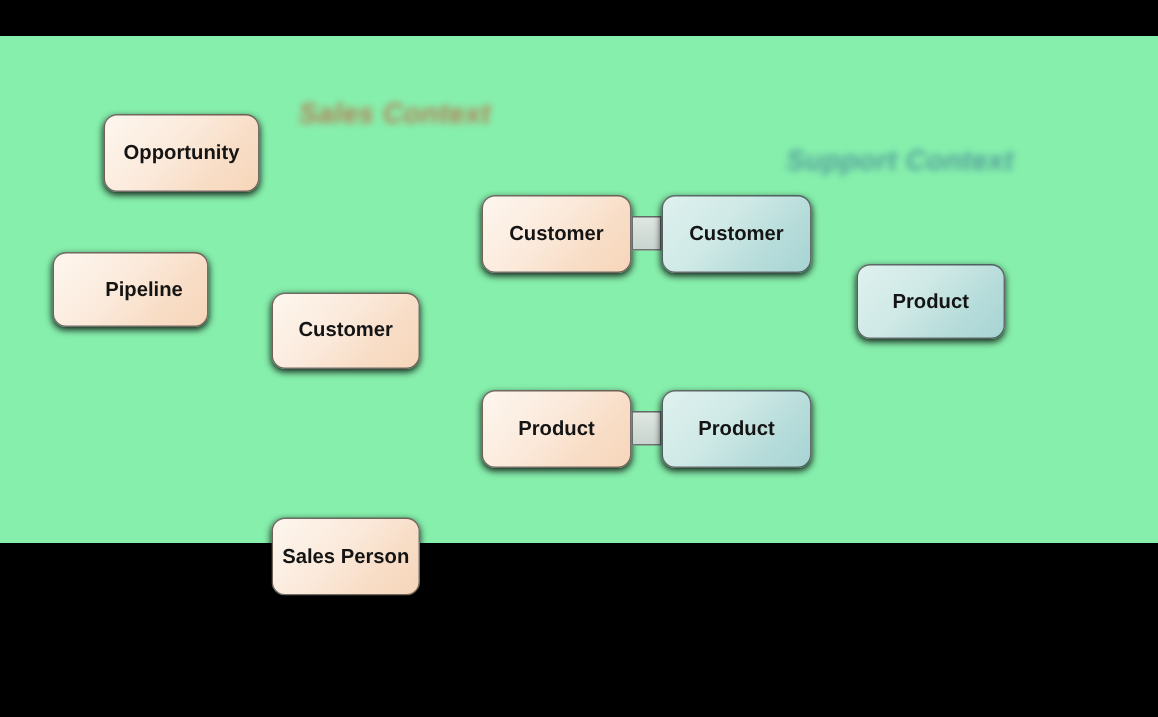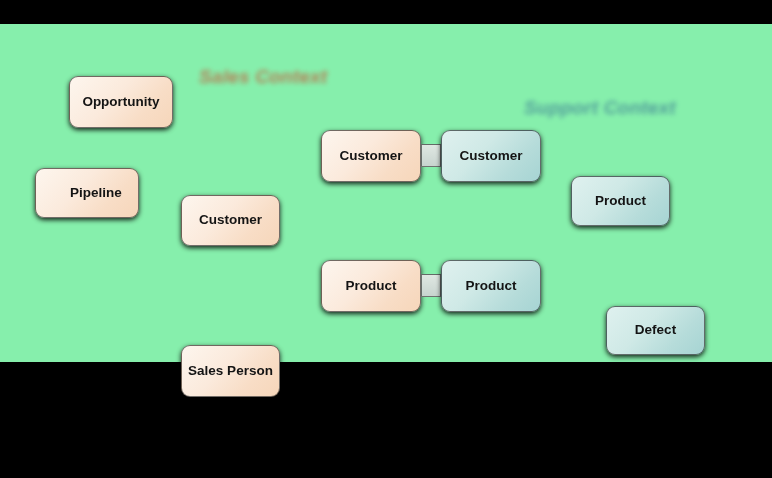--- a/index.html
+++ b/index.html
@@ -145,18 +145,15 @@
   </div>
 
   <div class="entity support" style="left:441px; top:236px; width:100px; height:52px;">
     <span class="entity-label">Product</span>
   </div>
 
   <div class="entity support" style="left:571px; top:152px; width:99px; height:50px;">
     <span class="entity-label">Product</span>
   </div>
 
-  <div class="entity support" style="left:606px; top:282px; width:99px; height:49px;">
-    <span class="entity-label">Defect</span>
-  </div>
 
 
 </div>
 
 </body></html>

